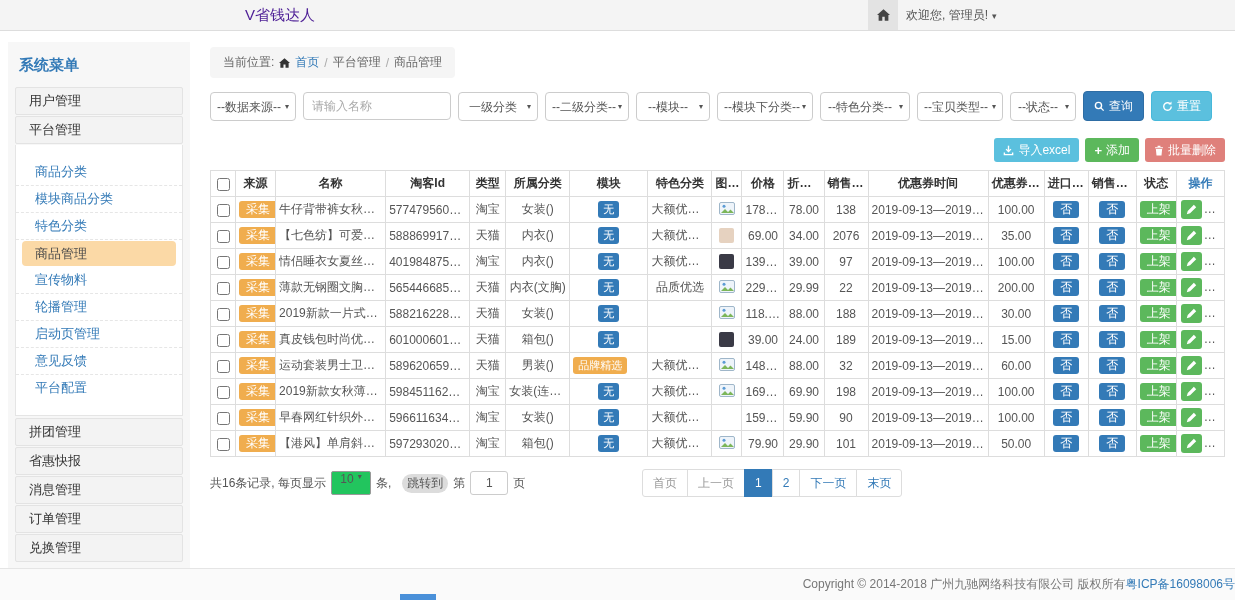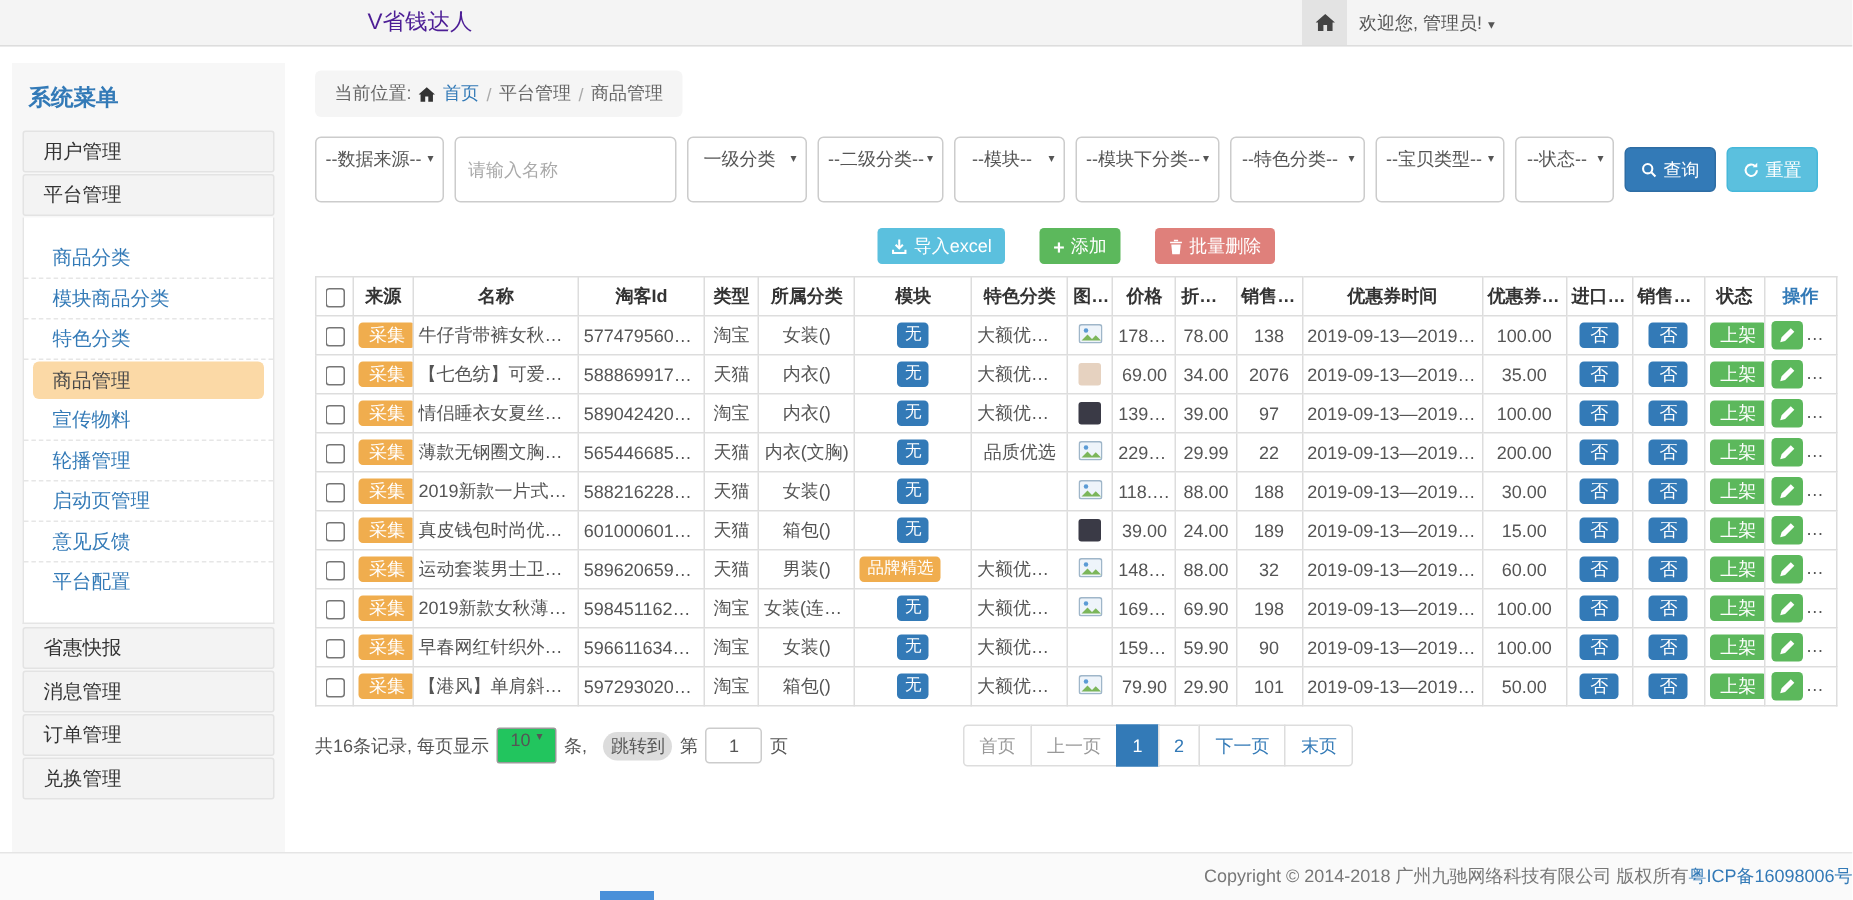--- a/index.html
+++ b/index.html
@@ -23,31 +23,31 @@
   .sb-sub-item.active{background:#fbd9a6;border-radius:4px;margin:1px 6px;padding-left:13px;color:#4a4a4a;border-bottom:none;height:25px;line-height:25px;}
   
   .main{position:absolute;left:210px;top:40px;width:1015px;}
   .breadcrumb{display:inline-flex;align-items:center;gap:5px;background:#f5f5f5;border-radius:4px;
               padding:7px 13px;font-size:12px;color:#666;margin-top:7px;}
   .bc-home{color:#337ab7;cursor:pointer;}
   .bc-sep{color:#aaa;}
   
   .filter-bar{display:flex;gap:7px;margin-top:13px;align-items:center;}
   #filter-controls{display:flex;gap:7px;align-items:center;}
-  .f-sel{position:relative;height:44px;line-height:28px;border:1px solid #ccc;border-radius:4px;background:#fff;
+  .f-sel{position:relative;height:29px;line-height:28px;border:1px solid #ccc;border-radius:4px;background:#fff;
          font-size:12px;color:#555;text-align:center;padding:0 16px 0 6px;box-sizing:border-box;cursor:pointer;white-space:nowrap;}
   .f-sel .crt{position:absolute;right:6px;top:0;font-size:8px;color:#555;}
-  .f-input{height:44px;width:148px;border:1px solid #ccc;border-radius:4px;padding:0 8px;font-size:12px;color:#555;box-sizing:border-box;font-family:inherit;}
+  .f-input{height:28px;width:148px;border:1px solid #ccc;border-radius:4px;padding:0 8px;font-size:12px;color:#555;box-sizing:border-box;font-family:inherit;}
   .f-input::placeholder{color:#aaa;}
   .btn{display:inline-flex;align-items:center;justify-content:center;gap:4px;border-radius:4px;color:#fff;
        font-size:12px;height:28px;padding:0 10px;cursor:pointer;border:1px solid transparent;white-space:nowrap;}
   .btn-query{background:#337ab7;border-color:#2e6da4;}
   .btn-reset{background:#5bc0de;border-color:#46b8da;}
   
-  .toolbar{display:flex;justify-content:center;gap:23px;margin-top:17px;}
+  .toolbar{display:flex;justify-content:flex-end;gap:6px;margin-top:17px;}
   .tb-btn{display:inline-flex;align-items:center;gap:4px;height:24px;padding:0 9px;border-radius:3px;color:#fff;font-size:12px;cursor:pointer;}
   .tb-import{background:#5bc0de;}
   .tb-add{background:#5cb85c;}
   .tb-del{background:#df807b;}
   
   table.grid{margin-top:8px;width:1015px;border-collapse:collapse;table-layout:fixed;}
   .grid th,.grid td{border:1px solid #ddd;height:25px;padding:0 3px;text-align:center;font-size:12px;color:#555;
                     white-space:nowrap;overflow:hidden;text-overflow:ellipsis;}
   .grid th{color:#333;font-weight:bold;background:#fff;}
   .grid th.op-th{color:#337ab7;}
@@ -106,20 +106,21 @@
         <div class="sb-sub-item">商品分类</div>
         <div class="sb-sub-item">模块商品分类</div>
         <div class="sb-sub-item">特色分类</div>
         <div class="sb-sub-item active">商品管理</div>
         <div class="sb-sub-item">宣传物料</div>
         <div class="sb-sub-item">轮播管理</div>
         <div class="sb-sub-item">启动页管理</div>
         <div class="sb-sub-item">意见反馈</div>
         <div class="sb-sub-item">平台配置</div>
       </div>
+      <div class="sb-group">拼团管理</div>
       <div class="sb-group">省惠快报</div>
       <div class="sb-group">消息管理</div>
       <div class="sb-group">订单管理</div>
       <div class="sb-group">兑换管理</div>
     </div>
 </div>
 
 <div class="main">
 
   <div class="breadcrumb">
@@ -284,21 +285,21 @@
             </span><span class="mini mini-del">
               <svg width="9" height="10" viewBox="0 0 12 14">
                 <path fill="#fff" d="M1 2.8h10v1.2H1zM4.2 1h3.6v1.4H4.2zM2 5h8l-.8 8.4H2.8z"></path>
               </svg>
             </span></td>
         </tr>
         <tr>
           <td><input type="checkbox" style=""></td>
           <td><span class="badge b-orange">采集</span></td>
           <td>情侣睡衣女夏丝绸男士...</td>
-          <td>589042420344</td>
+          <td>401984875893</td>
           <td>淘宝</td>
           <td>内衣()</td>
           <td><span class="badge sm b-blue">无</span></td>
           <td>大额优惠券</td>
           <td><span class="thumb" style="background: rgb(58, 58, 70);"></span></td>
           <td>139.00</td>
           <td>39.00</td>
           <td>97</td>
           <td>2019-09-13—2019-09-20</td>
           <td>100.00</td>

